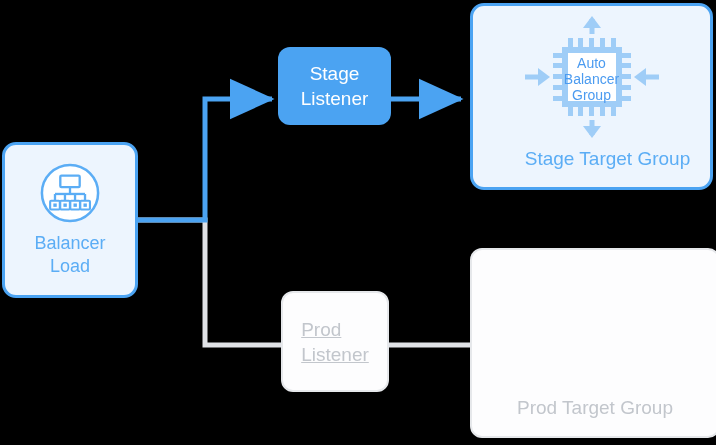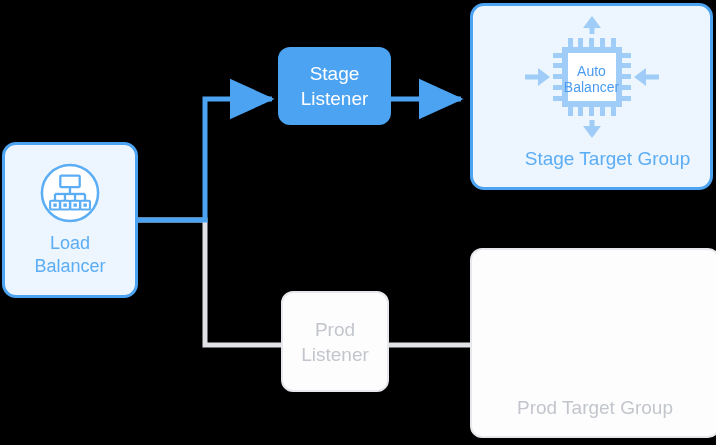--- a/index.html
+++ b/index.html
@@ -71,22 +71,22 @@
     width: 108px;
     height: 101px;
     background: #FDFDFE;
     border: 2px solid #E6E8EB;
     border-radius: 12px;
   }
   #prod-listener .pl-label {
     color: #C2C6CC;
     font-size: 19px;
     line-height: 25px;
-    text-align: center;
-    font-weight: 400;
+    font-weight: 400;
+    text-decoration: underline;
   }
 
   
   #stage-target-group {
     left: 470px;
     top: 3px;
     width: 243px;
     height: 187px;
     background: #EDF5FE;
     border: 3px solid #4BA3F2;
@@ -202,22 +202,22 @@
         <rect x="32.3" y="40" width="10" height="9" rx="1" fill="#FFFFFF" stroke="#5BADF5" stroke-width="2.2"></rect>
         <rect x="42.6" y="40" width="10" height="9" rx="1" fill="#FFFFFF" stroke="#5BADF5" stroke-width="2.2"></rect>
 
         <rect x="14.8" y="42.8" width="3.5" height="3.5" fill="#5BADF5"></rect>
         <rect x="25.2" y="42.8" width="3.5" height="3.5" fill="#5BADF5"></rect>
         <rect x="35.6" y="42.8" width="3.5" height="3.5" fill="#5BADF5"></rect>
         <rect x="45.9" y="42.8" width="3.5" height="3.5" fill="#5BADF5"></rect>
       </svg>
     </span>
     <div class="lb-label">
+      <div>Balancer</div>
       <div>Load</div>
-      <div>Balancer</div>
     </div>
   </div>
 
   <div class="node" id="stage-listener">
     <div class="sl-label">
       <div>Stage</div>
       <div>Listener</div>
     </div>
   </div>
 
@@ -270,20 +270,21 @@
         <g fill="#9FCDF7">
           <path d="M75,2 L84,14 L66,14 z"></path>
           <path d="M75,124 L84,112 L66,112 z"></path>
           <path d="M33,63 L21,72 L21,54 z"></path>
           <path d="M117,63 L129,72 L129,54 z"></path>
         </g>
       </svg>
       <div class="asg-text">
         <div>Auto</div>
         <div>Balancer</div>
+        <div>Group</div>
       </div>
     </div>
     <div class="stg-label">Stage Target Group</div>
   </div>
 
   <div class="node" id="prod-target-group">
     <div class="ptg-label">Prod Target Group</div>
   </div>
 
 </div>

